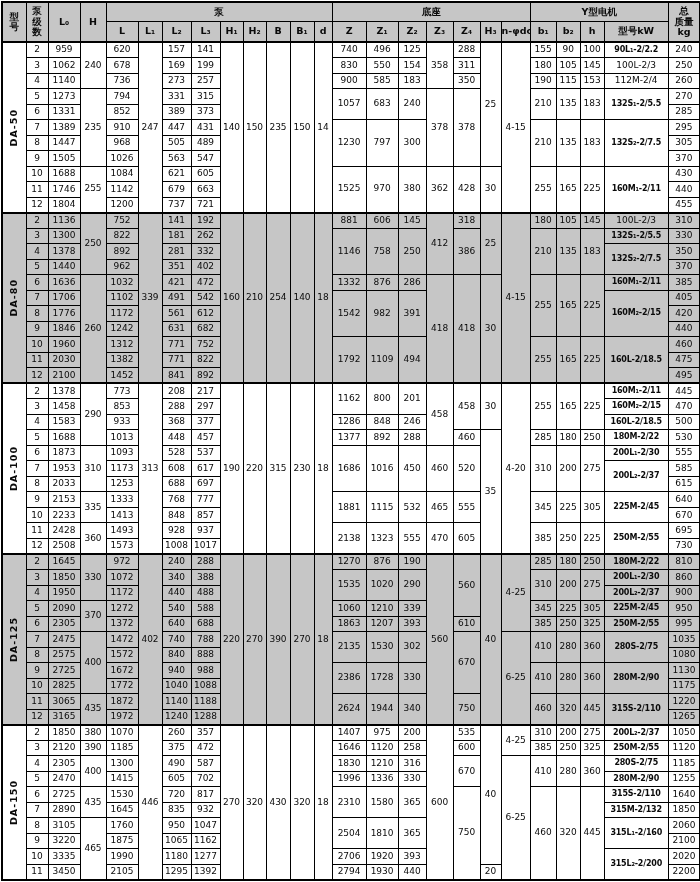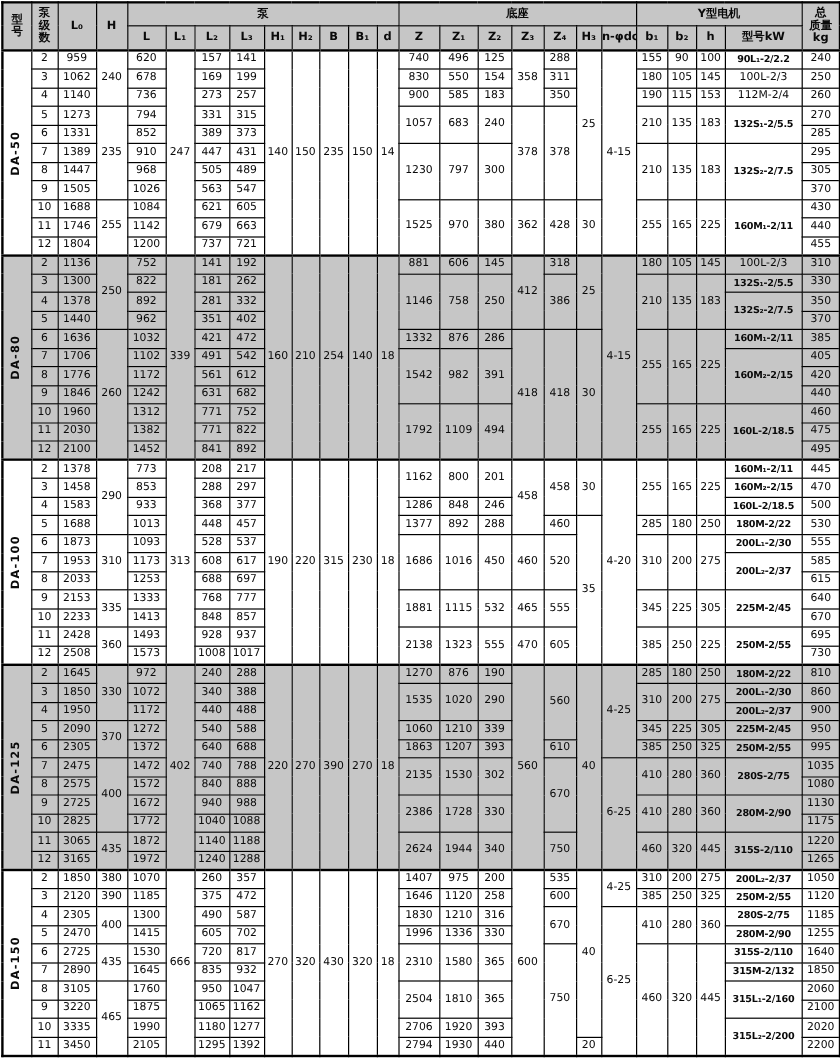--- a/index.html
+++ b/index.html
@@ -719,21 +719,21 @@
         <td class="shade">1265</td>
       </tr>
       <tr class="section-start">
         <td rowspan="10" class="model-cell">
           <div class="vtext">DA-150</div>
         </td>
         <td>2</td>
         <td>1850</td>
         <td>380</td>
         <td>1070</td>
-        <td rowspan="10">666</td>
+        <td rowspan="10">446</td>
         <td>260</td>
         <td>357</td>
         <td rowspan="10">270</td>
         <td rowspan="10">320</td>
         <td rowspan="10">430</td>
         <td rowspan="10">320</td>
         <td rowspan="10">18</td>
         <td>1407</td>
         <td>975</td>
         <td>200</td>

